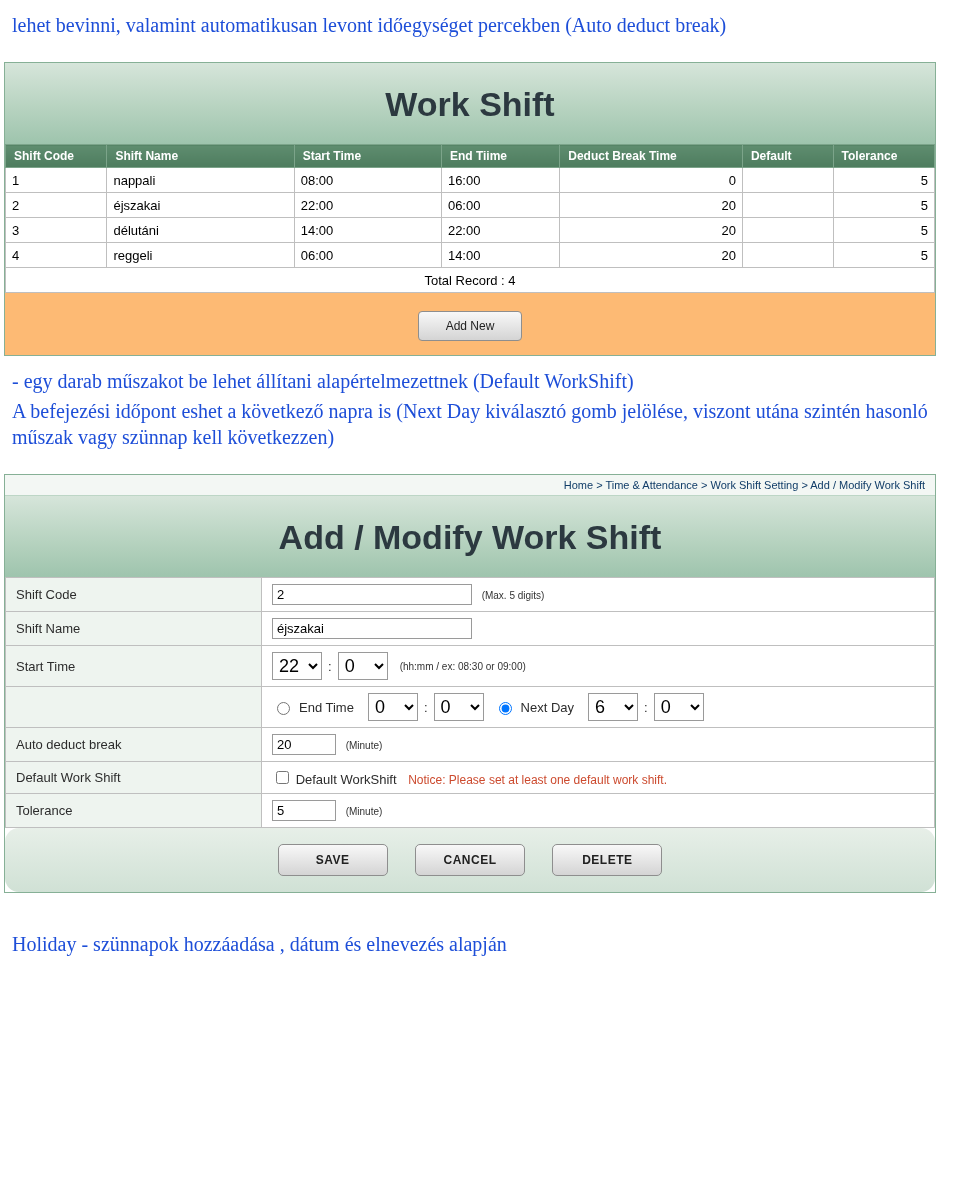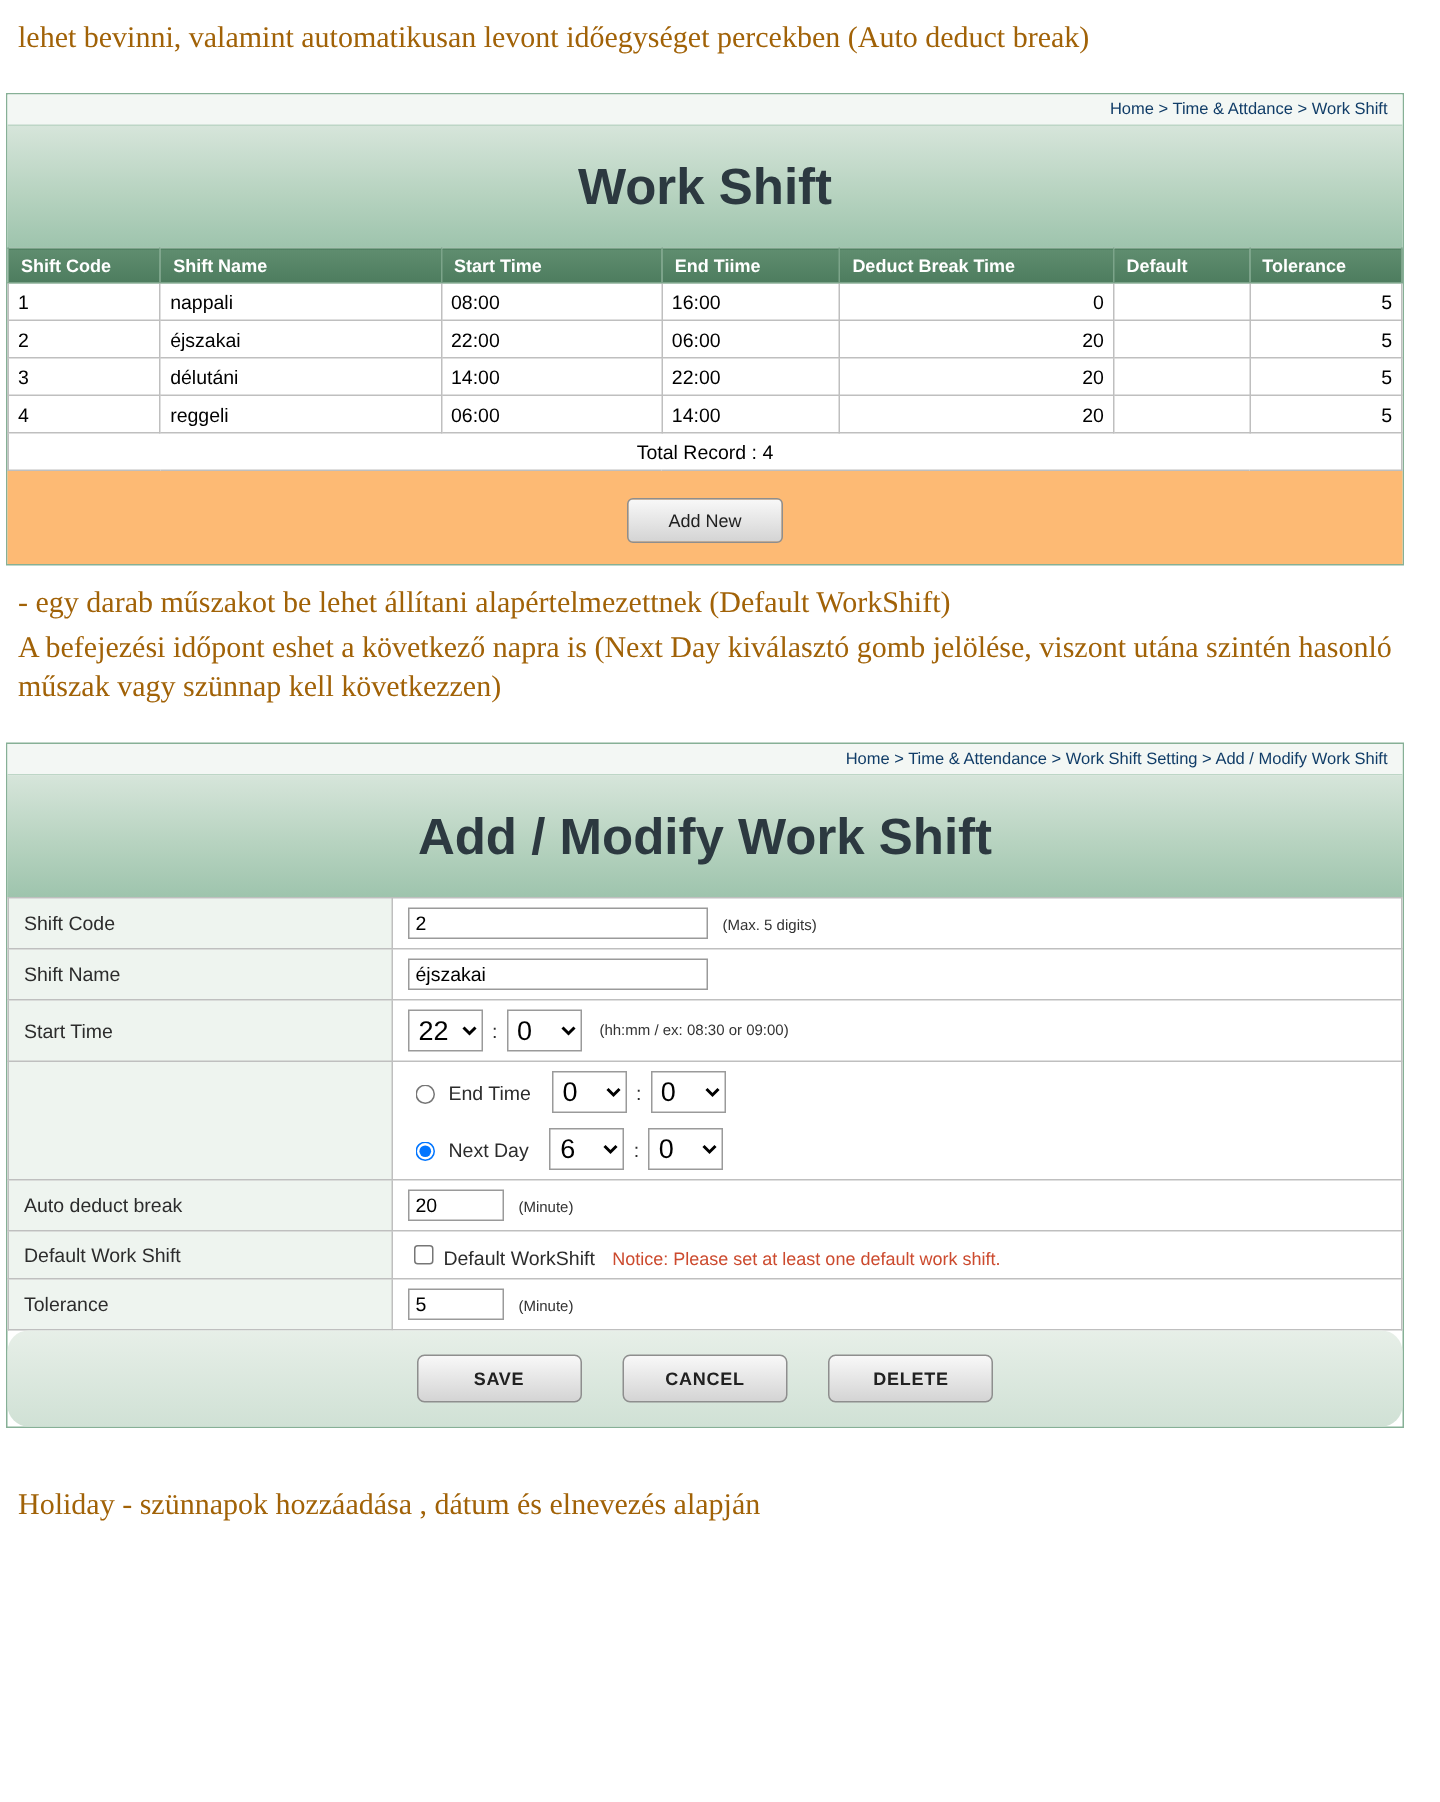--- a/index.html
+++ b/index.html
@@ -5,21 +5,21 @@
   body {
     margin: 0;
     padding: 0;
     font-family: Arial, sans-serif;
     background: #fff;
     width: 960px;
   }
   .doc-text {
     font-family: "Times New Roman", serif;
     font-size: 20px;
-    color: #a16207;
+    color: #1d4ed8;
     padding: 12px 12px 24px 12px;
     line-height: 1.3;
   }
   .app-panel {
     width: 932px;
     margin: 0 0 0 4px;
     border: 1px solid #86b096;
     box-sizing: border-box;
     font-family: Tahoma, Verdana, sans-serif;
     font-size: 12px;
@@ -119,21 +119,21 @@
   select.sel-in {
     font-size: 18px;
     border: 1px solid #9a9a9a;
     padding: 2px 2px;
     min-width: 50px;
     background: #fff;
   }
   .hint { color: #333; font-size: 10px; margin-left: 6px; }
   .notice { color: #cc4a2e; font-size: 12px; margin-left: 8px; }
   .radio-line { display: inline-flex; align-items: center; gap: 6px; margin-right: 8px; }
-  .endtime-block { display: flex; flex-direction: column; gap: 10px; }
+  .endtime-block { display: flex; gap: 10px; }
   .row-line { display: flex; align-items: center; gap: 6px; }
   .btn-bar.big { background: linear-gradient(#e7efe8, #d0e1d5); padding: 16px 0; border-radius: 14px; }
   button.ui-btn.big {
     min-width: 110px;
     font-weight: bold;
     letter-spacing: 0.5px;
     font-size: 12px;
     padding: 8px 22px;
     border-radius: 5px;
   }
@@ -151,21 +151,20 @@
   table.data tr td:nth-child(5),
   table.data tr td:nth-child(6),
   table.data tr td:nth-child(7) { text-align: right; }
 </style>
 </head>
 <body>
 
 <div class="doc-text">lehet bevinni, valamint automatikusan levont  időegységet percekben (Auto deduct break)</div>
 
 <div class="app-panel">
-  <div class="breadcrumb">Home &gt; Time &amp; Attdance &gt; Work Shift</div>
   <div class="title-bar">
     <h2>Work Shift</h2>
   </div>
   <table class="data">
     <thead>
       <tr>
         <th class="c-code">Shift Code</th>
         <th class="c-name">Shift Name</th>
         <th class="c-start">Start Time</th>
         <th class="c-end">End Tiime</th>

